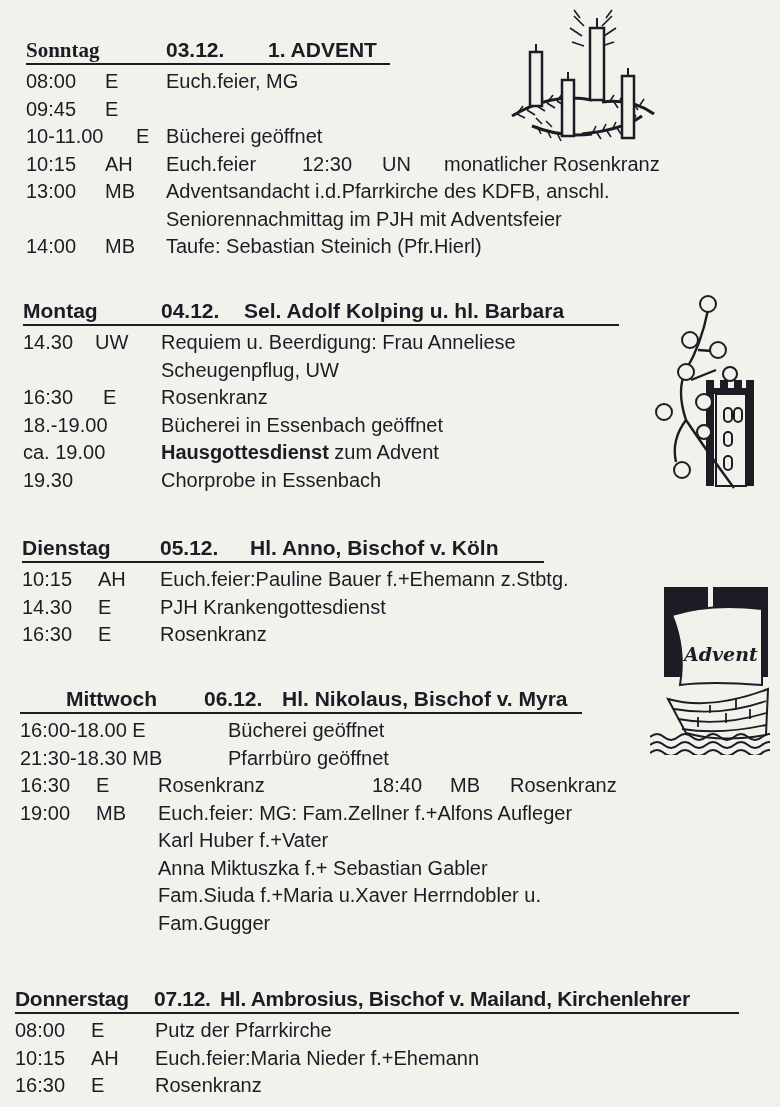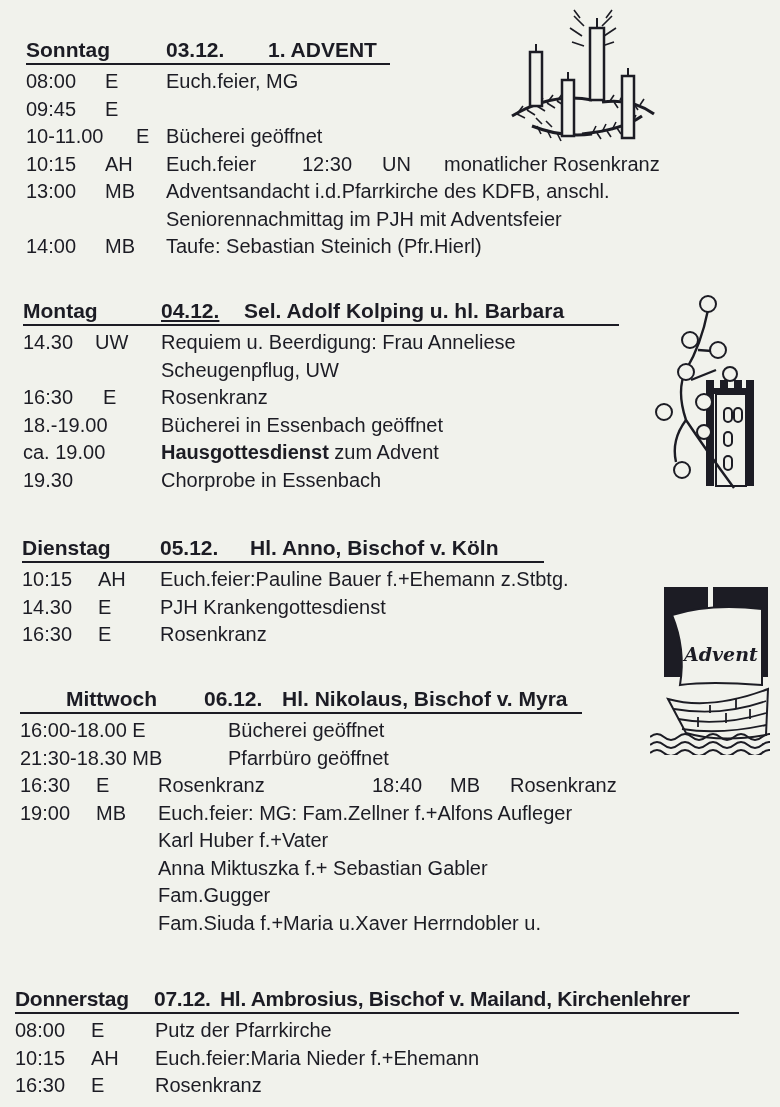--- a/index.html
+++ b/index.html
@@ -20,21 +20,21 @@
   .rows { margin-top:3px; }
   .row { position:relative; height:27.5px; font-size:20px; line-height:27px; white-space:nowrap; }
   .row span { position:absolute; top:0; }
   .illu { position:absolute; }
 </style>
 </head>
 <body>
 
 <div class="section" style="left:26px; top:37px;">
   <div class="hdr" style="width:362px;">
-    <span style="width:140px;">Sonntag</span><span style="width:102px;">03.12.</span><span>1. ADVENT</span>
+    <span style="width:140px;font-family:Liberation Serif, serif;">Sonntag</span><span style="width:102px;">03.12.</span><span>1. ADVENT</span>
   </div>
   <div class="rows">
     <div class="row">
         <span style="left:0">08:00</span>
         <span style="left:79px">E</span>
         <span style="left:140px">Euch.feier, MG</span>
       </div>
     <div class="row">
         <span style="left:0">09:45</span>
         <span style="left:79px">E</span>
@@ -63,21 +63,21 @@
     <div class="row">
         <span style="left:0">14:00</span>
         <span style="left:79px">MB</span>
         <span style="left:140px">Taufe: Sebastian Steinich (Pfr.Hierl)</span>
       </div>
   </div>
 </div>
 
 <div class="section" style="left:23px; top:298px;">
   <div class="hdr" style="width:594px;">
-    <span style="width:138px;">Montag</span><span style="width:83px;text-decoration:underline;">04.12.</span><span>Sel. Adolf Kolping u. hl. Barbara</span>
+    <span style="width:138px;">Montag</span><span style="width:83px;">04.12.</span><span>Sel. Adolf Kolping u. hl. Barbara</span>
   </div>
   <div class="rows">
     <div class="row">
         <span style="left:0">14.30</span>
         <span style="left:72px">UW</span>
         <span style="left:138px">Requiem u. Beerdigung: Frau Anneliese</span>
       </div>
     <div class="row">
         <span style="left:138px">Scheugenpflug, UW</span>
       </div>
@@ -150,24 +150,24 @@
         <span style="left:76px">MB</span>
         <span style="left:138px">Euch.feier: MG: Fam.Zellner f.+Alfons Aufleger</span>
       </div>
     <div class="row">
         <span style="left:138px">Karl Huber f.+Vater</span>
       </div>
     <div class="row">
         <span style="left:138px">Anna Miktuszka f.+ Sebastian Gabler</span>
       </div>
     <div class="row">
+        <span style="left:138px">Fam.Siuda f.+Maria u.Xaver Herrndobler u.</span>
+      </div>
+    <div class="row">
         <span style="left:138px">Fam.Gugger</span>
-      </div>
-    <div class="row">
-        <span style="left:138px">Fam.Siuda f.+Maria u.Xaver Herrndobler u.</span>
       </div>
   </div>
 </div>
 
 <div class="section" style="left:15px; top:986px;">
   <div class="hdr" style="width:722px; letter-spacing:-0.3px;">
     <span style="width:139px;">Donnerstag</span><span style="width:66px;">07.12.</span><span>Hl. Ambrosius, Bischof v. Mailand, Kirchenlehrer</span>
   </div>
   <div class="rows">
     <div class="row">

